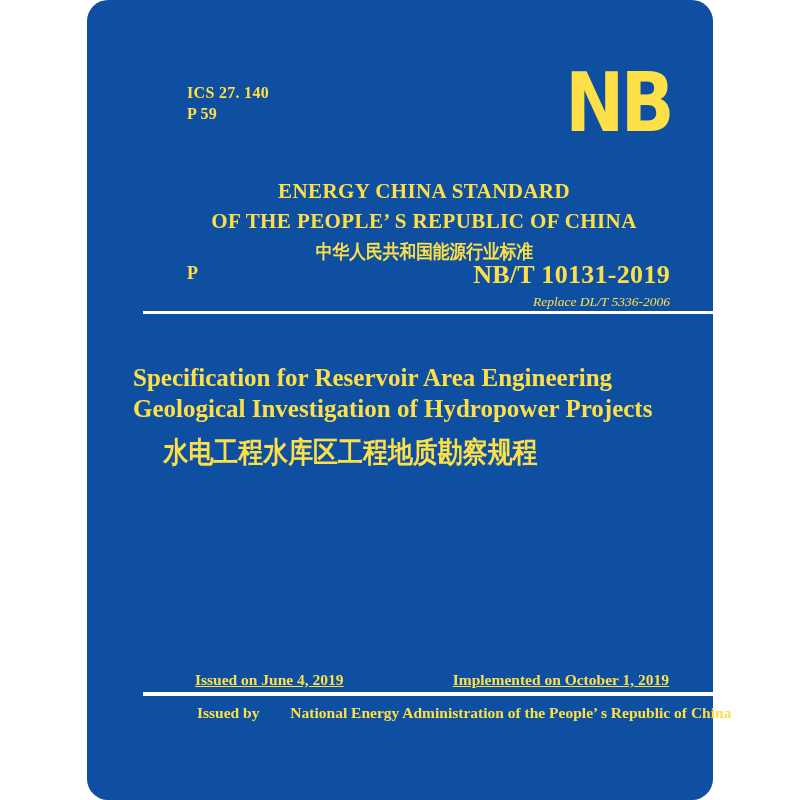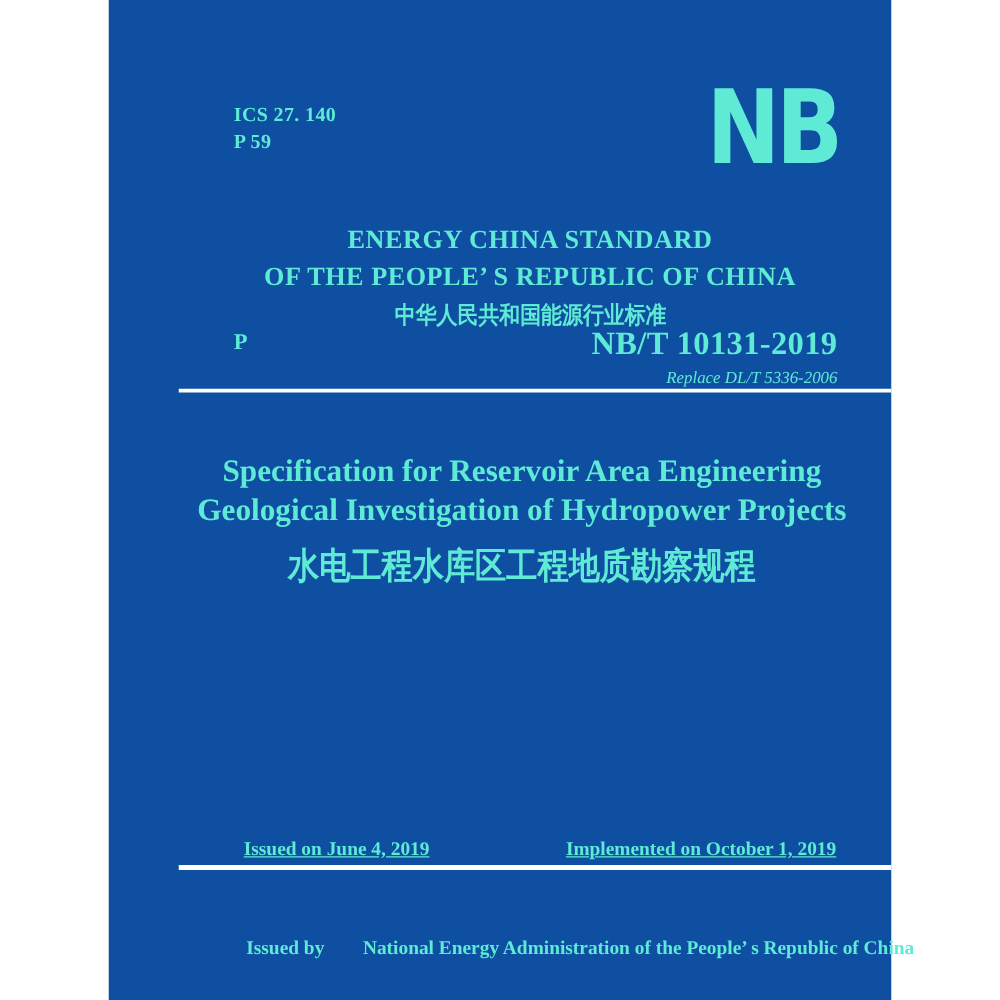--- a/index.html
+++ b/index.html
@@ -16,23 +16,24 @@
     height: 800px;
     background: #ffffff;
   }
   .cover {
     position: absolute;
     left: 87px;
     top: 0;
     width: 626px;
     height: 800px;
     background: #0f4fa2;
-    color: #5eead4;
+    color: #fde047;
     font-family: "Liberation Serif", "DejaVu Serif", serif;
     font-weight: bold;
+    border-radius: 21px;
   }
   .cover * { position: absolute; }
 
   .ics-block {
     left: 100px;
     top: 82px;
     font-size: 16px;
     line-height: 21px;
     letter-spacing: 0.3px;
     white-space: nowrap;
@@ -99,24 +100,23 @@
     margin-top: 4px;
     white-space: nowrap;
     font-style: italic;
   }
 
   .rule { background: #ffffff; left: 56px; right: 0; }
   .rule-top { top: 311px; height: 3px; }
   .rule-bottom { top: 692px; height: 4px; }
 
   .title-block {
-    left: 35px;
+    left: 46px;
     right: 0;
     top: 362px;
-    text-align: center;
     font-family: Liberation Serif, serif;
   }
   .title-block > div { position: static; }
   .title-en {
     font-size: 25px;
     line-height: 31px;
     white-space: nowrap;
   }
   .title-zh-wrap { margin-top: 9px; }
   .title-zh {
@@ -140,21 +140,20 @@
     text-decoration: underline;
   }
   .dates-row span { position: static; }
 
   .issuer-row {
     left: 110px;
     right: 0;
     top: 704px;
     font-size: 15.5px;
     white-space: nowrap;
-    margin-top: 46px;
   }
   .issuer-row span { position: static; }
   .issuer-name { margin-left: 27px; }
 </style>
 </head>
 <body>
 
 <div class="stage">
   <div class="cover">
 

